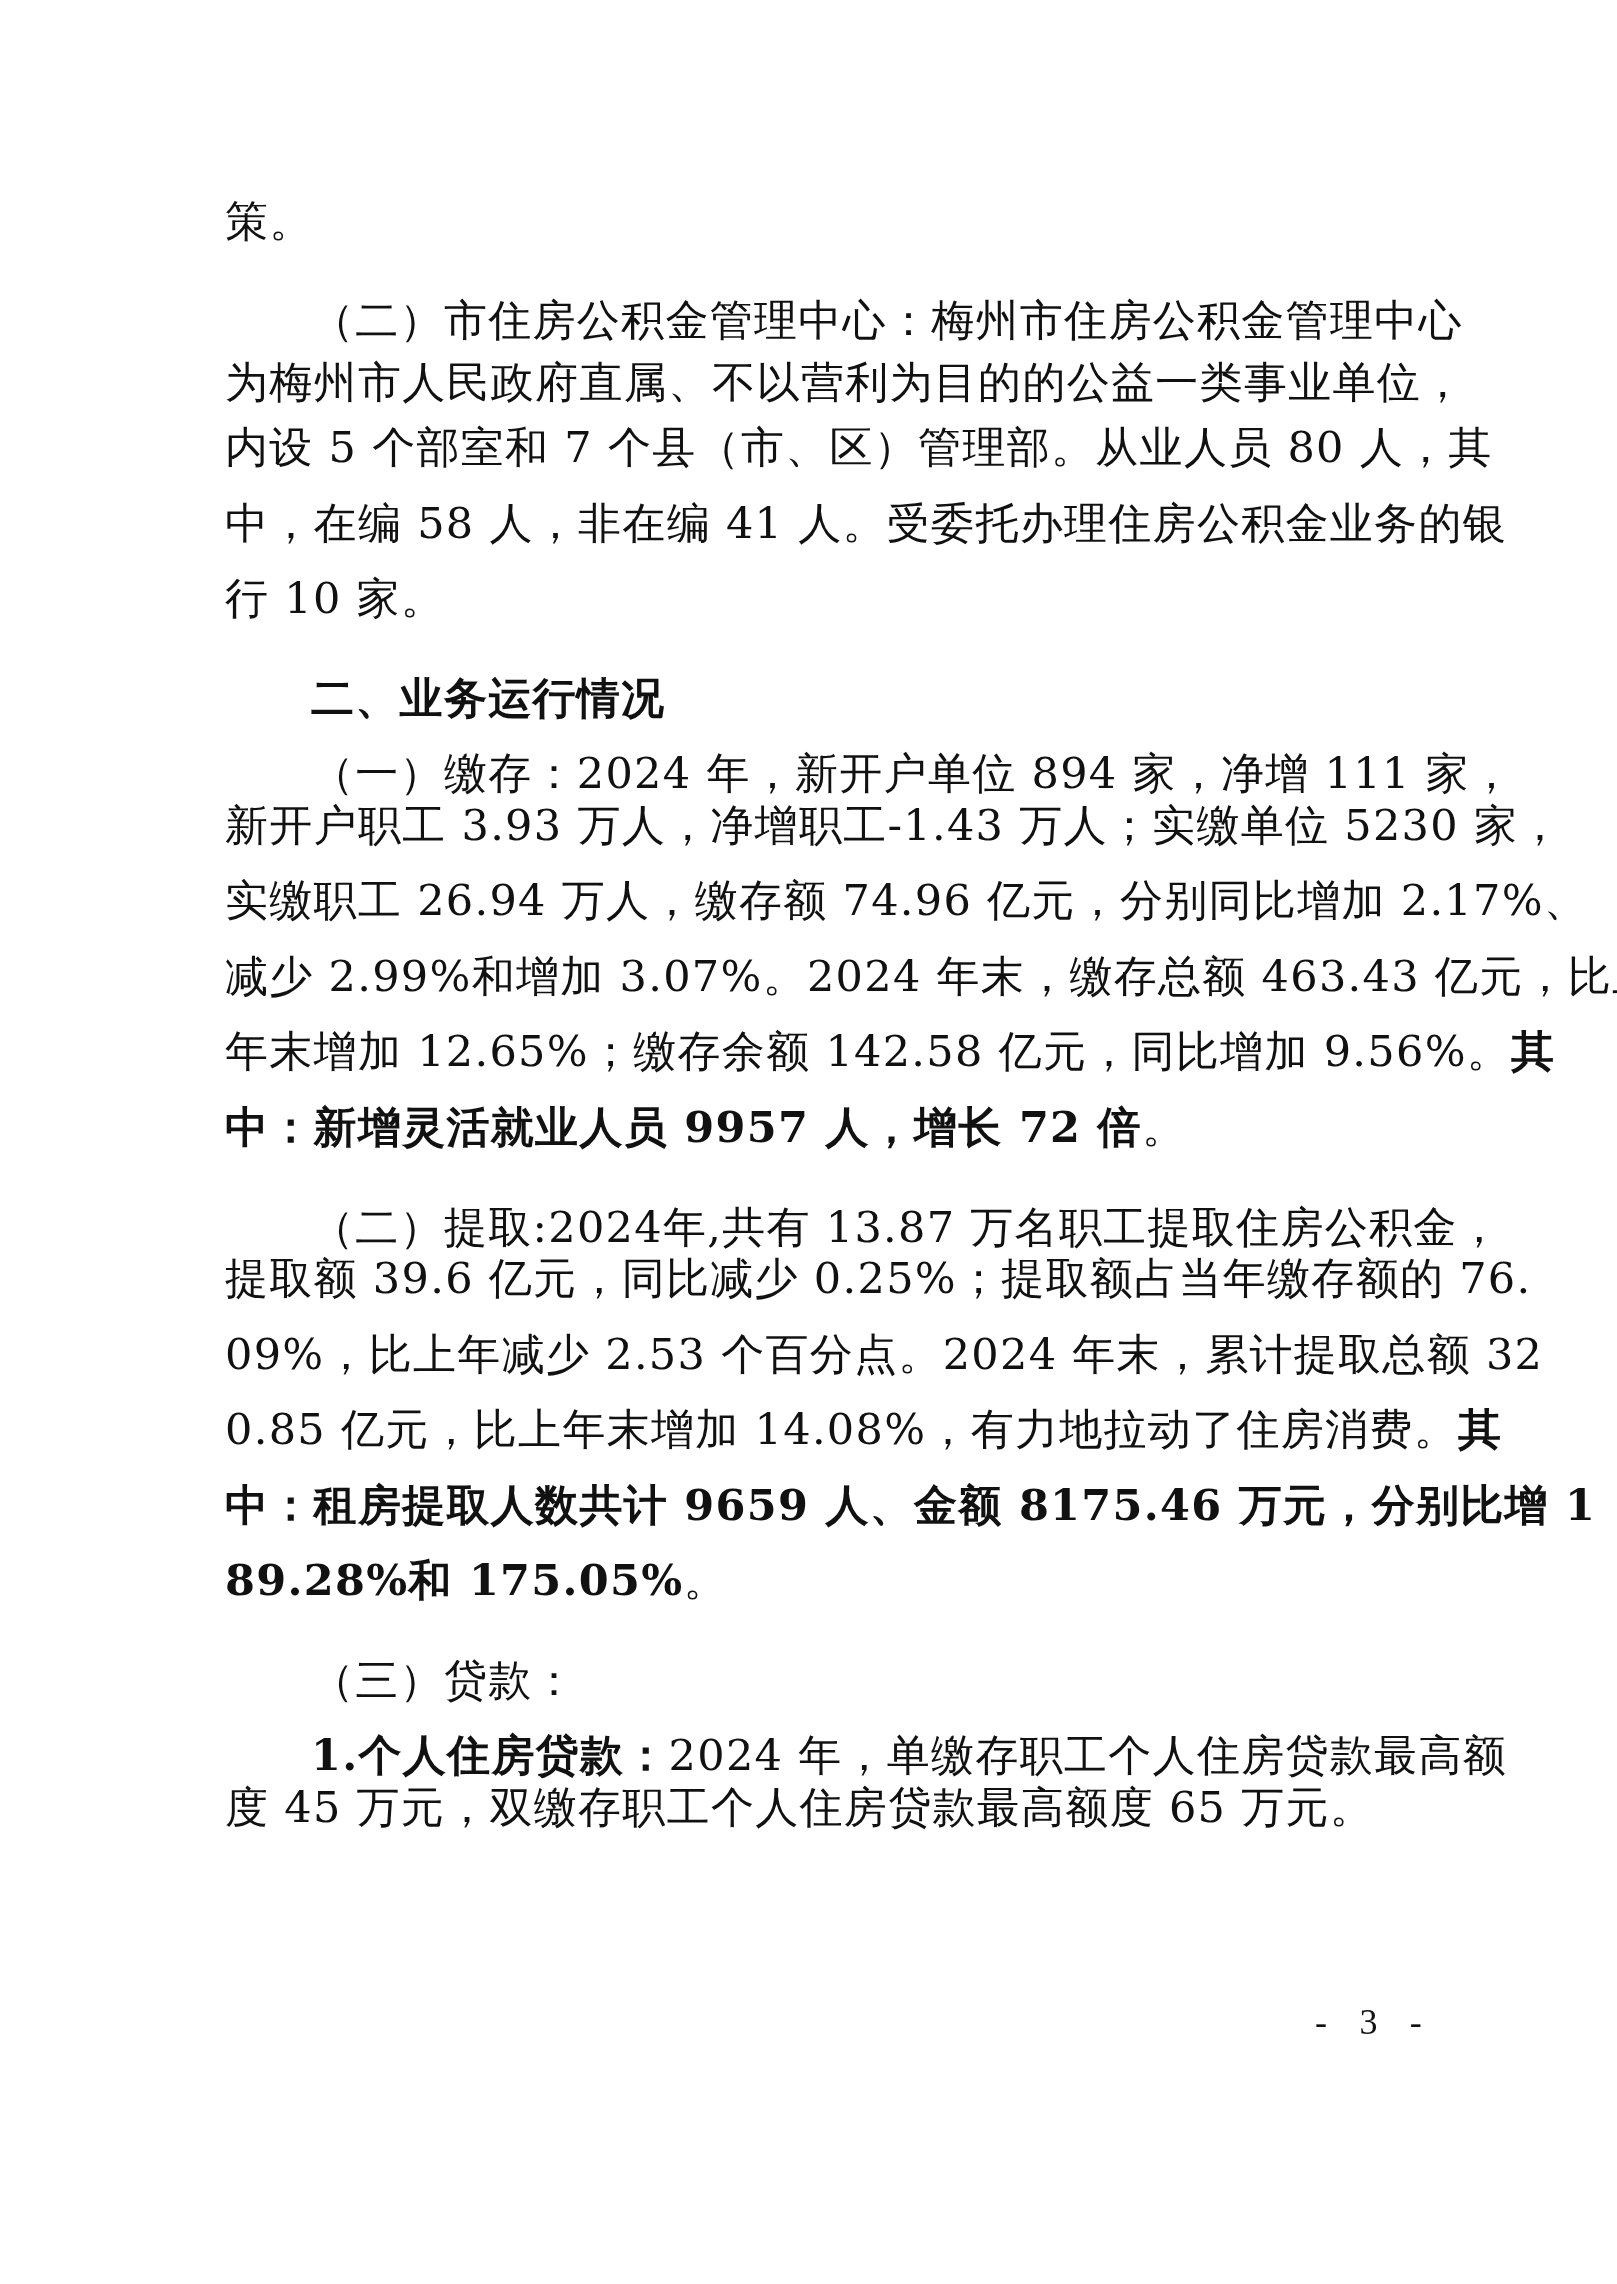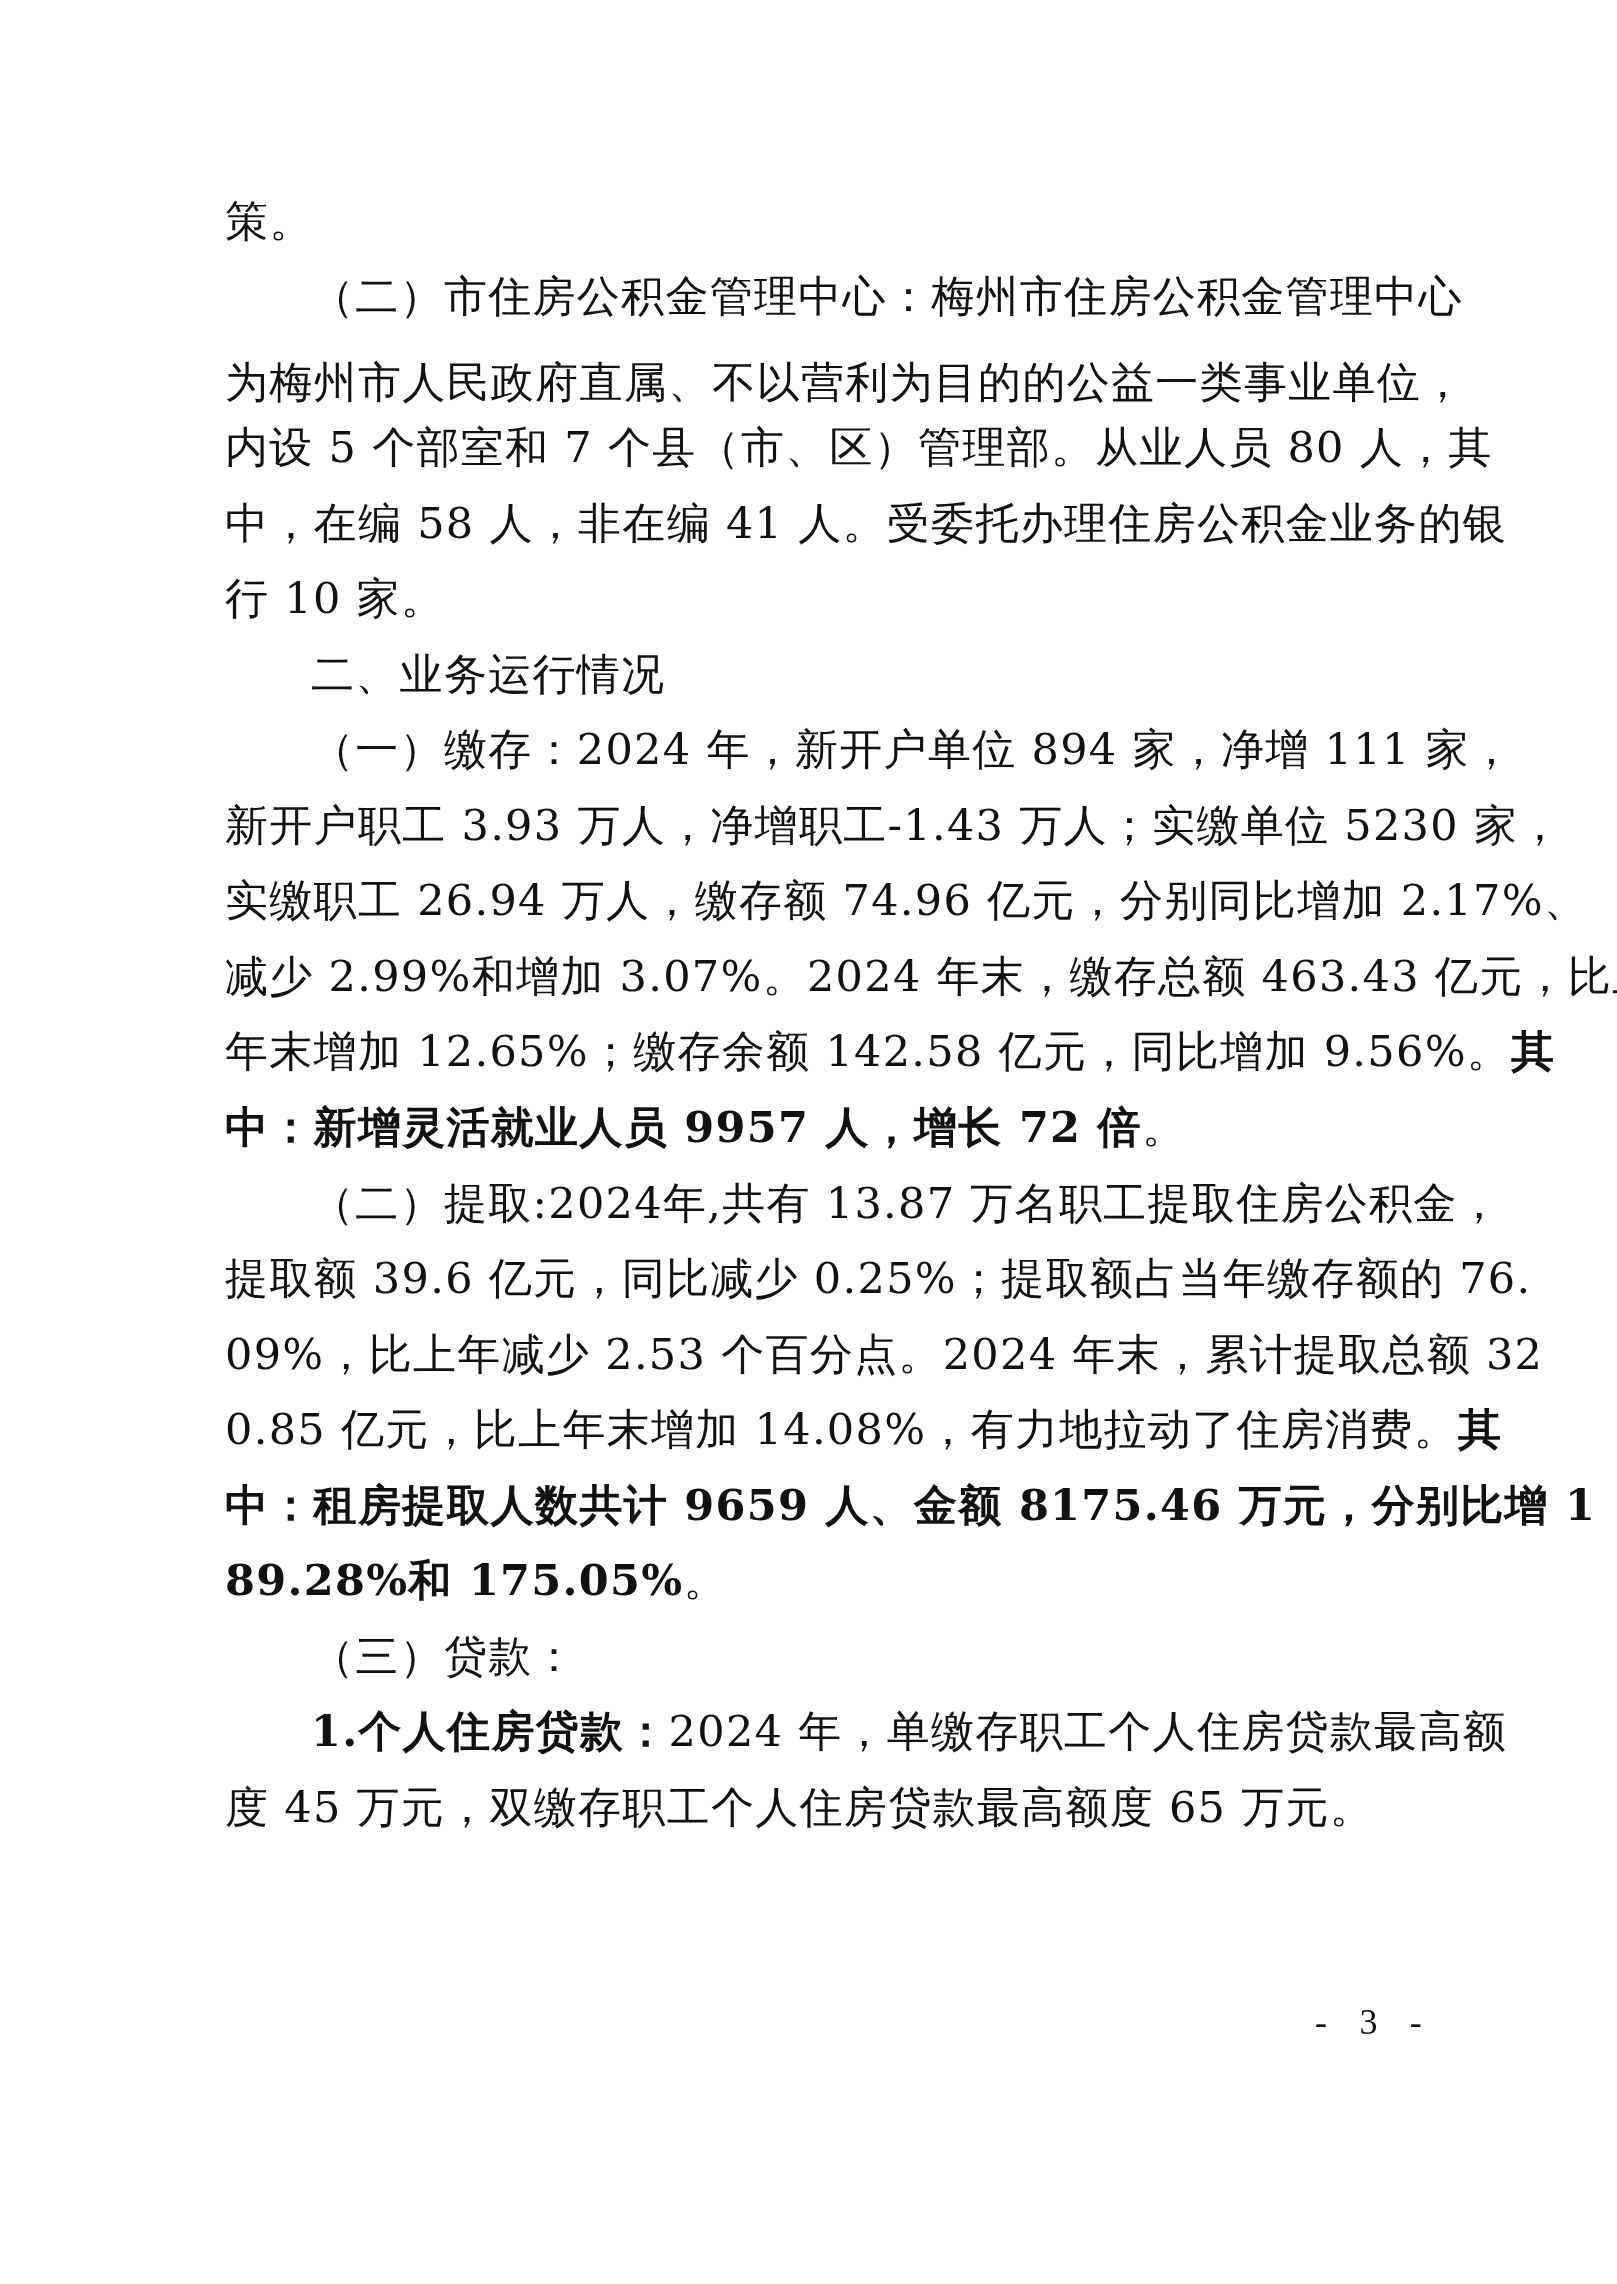--- a/index.html
+++ b/index.html
@@ -2,22 +2,22 @@
 <html style="font-size:10.4px"><head>
 <meta charset="utf-8">
 <style>
   html, body { margin:0; padding:0; background:#ffffff; }
   body { width:1617px; height:2284px; position:relative; overflow:hidden;
          font-family:"DejaVu Serif","Liberation Serif",serif; color:#111; }
   .page { position:absolute; left:225px; top:0; width:1186px; }
   .line { position:absolute; left:0; width:1186px; font-size:43px; line-height:52px;
           white-space:nowrap; text-align:justify; text-align-last:justify; letter-spacing:1.3px; }
   .line.last { text-align-last:left; }
-  .indent { padding-left:86px; box-sizing:border-box; }
-  .heading { font-family:"DejaVu Sans","Liberation Sans",sans-serif; font-weight:normal; }
+  .indent { padding-left:86px; box-sizing:border-box;margin-top:24px; }
+  .heading { font-family:"DejaVu Sans","Liberation Sans",sans-serif; font-weight:bold; }
   .b { font-weight:bold; }
   .pagenum { position:absolute; left:1315px; top:1999px; font-size:36px; line-height:46px;
              font-family:"Liberation Serif",serif; letter-spacing:11.7px; }
 </style>
 </head>
 <body>
 
 <div class="page">
   <div class="line last" style="top:195px">策。</div>
 

